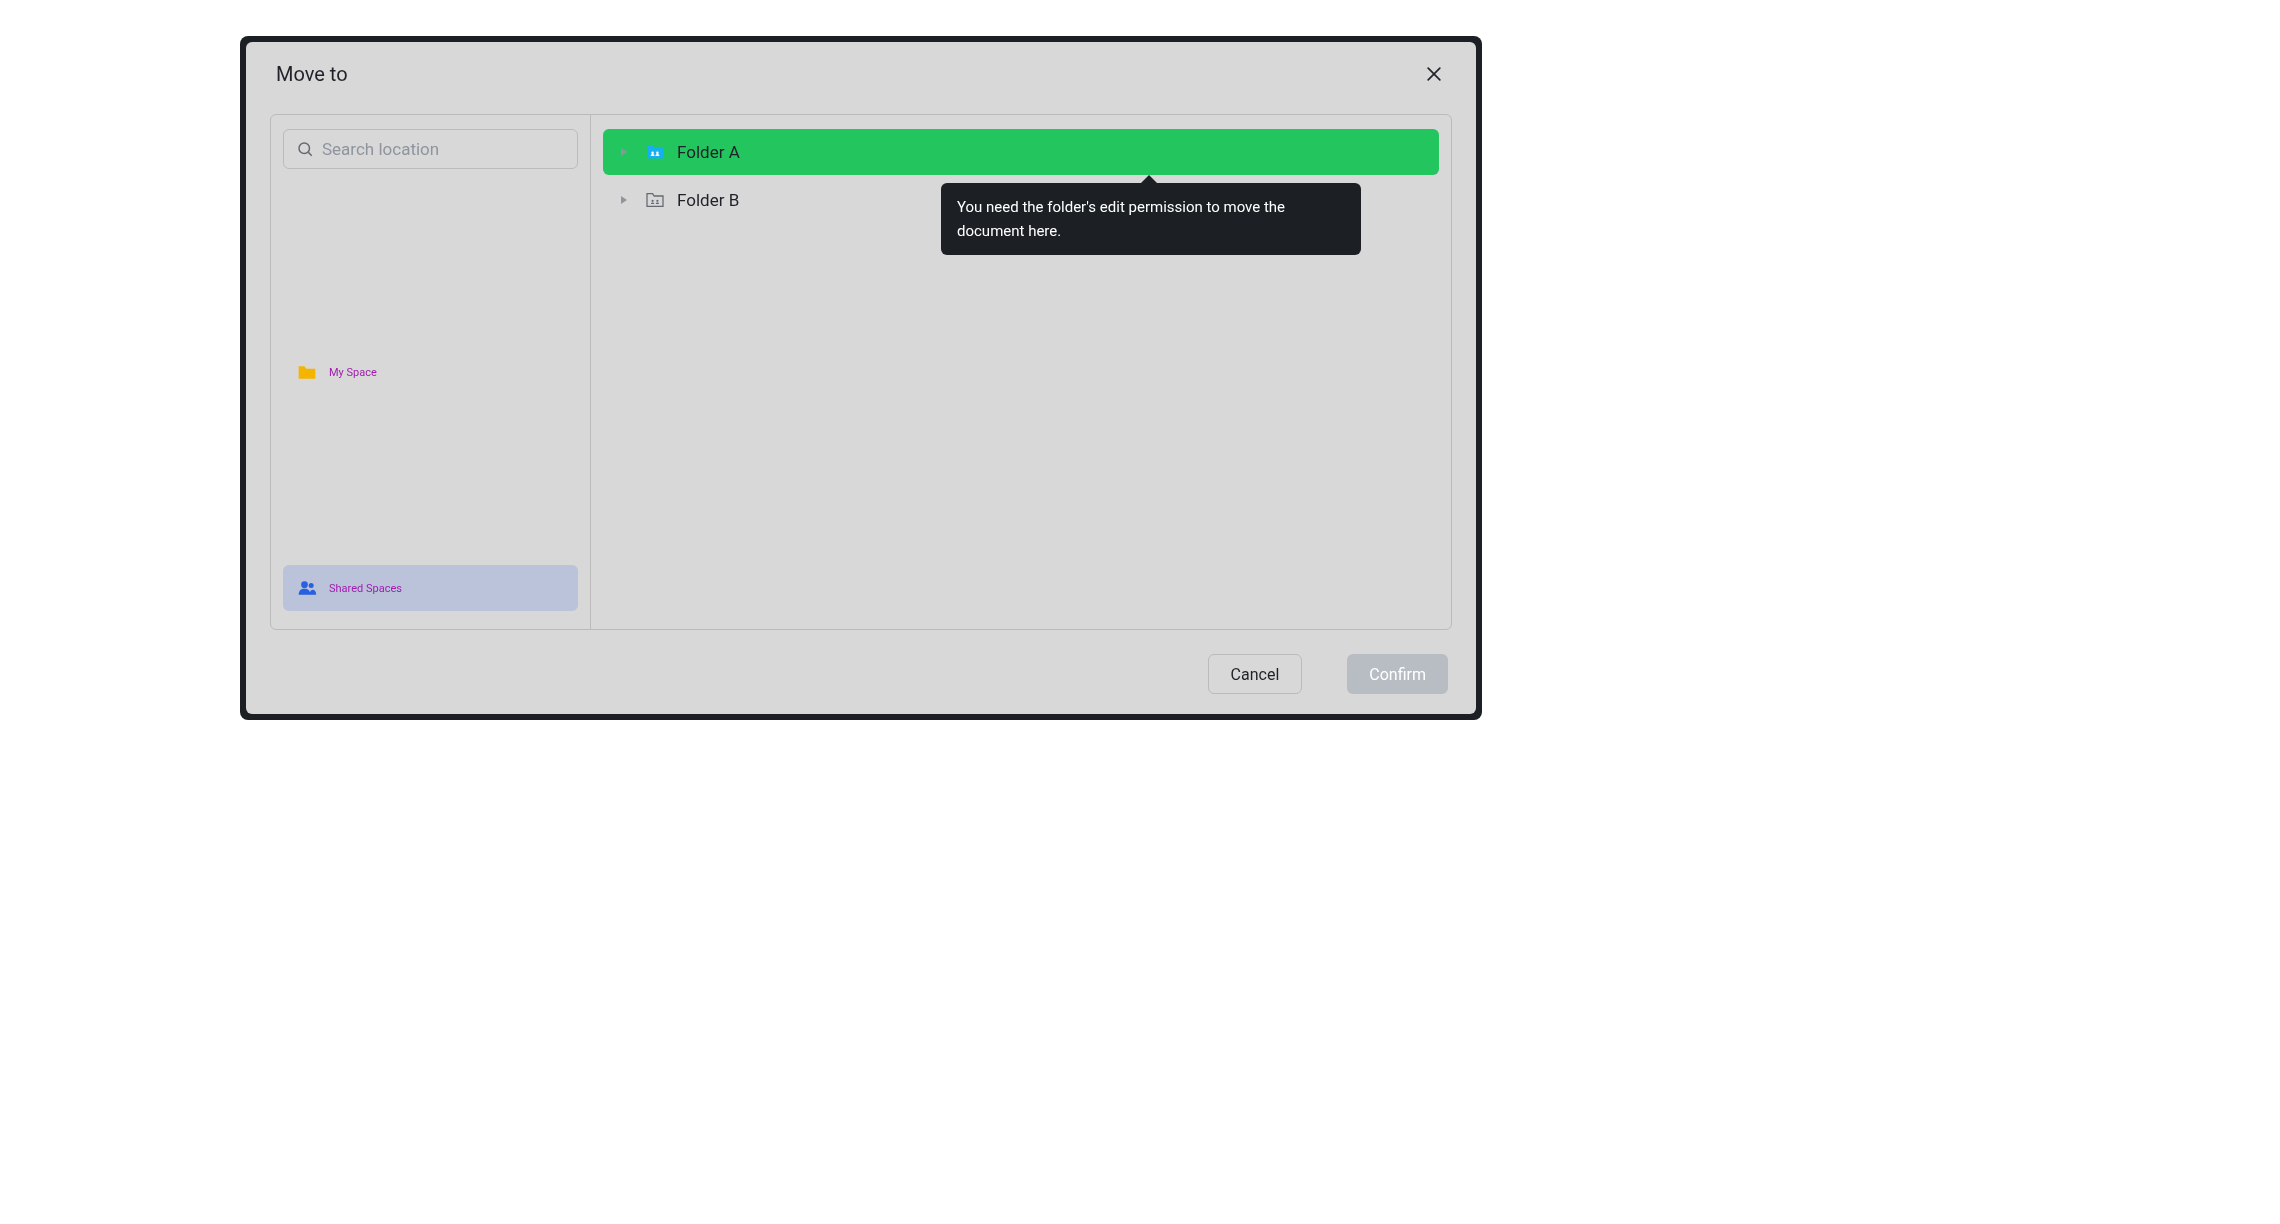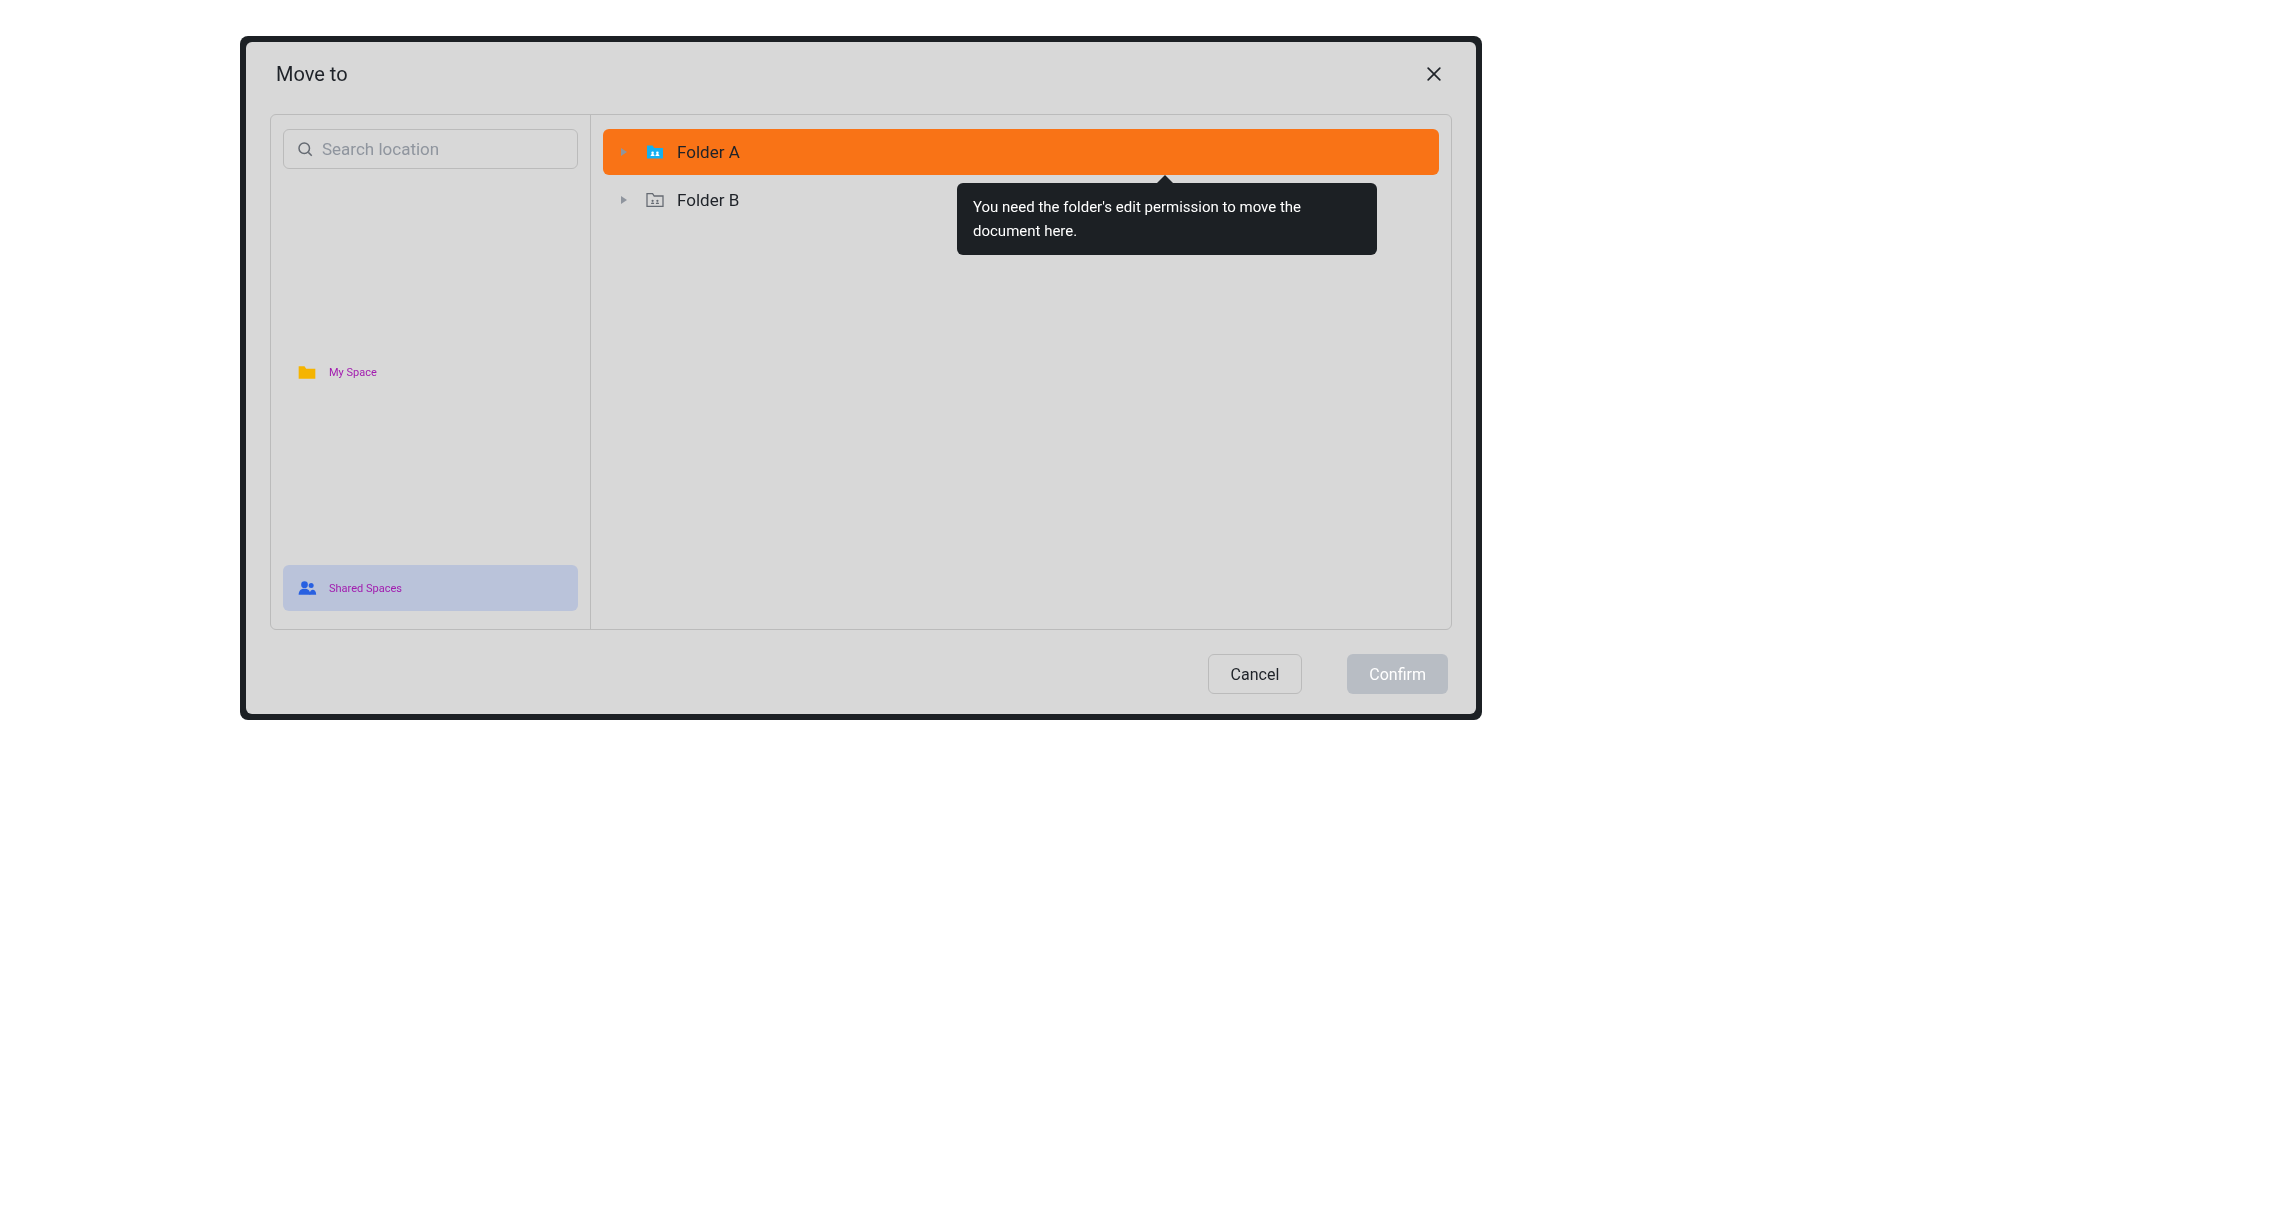--- a/index.html
+++ b/index.html
@@ -129,42 +129,42 @@
     .folder-row {
       display: flex;
       align-items: center;
       height: 46px;
       padding: 0 16px;
       border-radius: 6px;
       cursor: pointer;
       margin-bottom: 2px;
     }
     .folder-row.selected {
-      background: #f97316;
+      background: #22c55e;
     }
     .caret {
       width: 10px;
       height: 10px;
       color: #8f959e;
       margin-right: 16px;
       flex-shrink: 0;
     }
     .folder-icon {
       width: 20px;
       height: 16px;
       margin-right: 12px;
       flex-shrink: 0;
     }
     .folder-label {
       font-size: 17px;
       color: #1f2329;
     }
     .tooltip {
       position: absolute;
-      left: 366px;
+      left: 350px;
       top: 68px;
       width: 420px;
       background: #1c2024;
       color: #ffffff;
       font-size: 15px;
       line-height: 1.6;
       padding: 12px 16px;
       border-radius: 6px;
       z-index: 10;
     }

